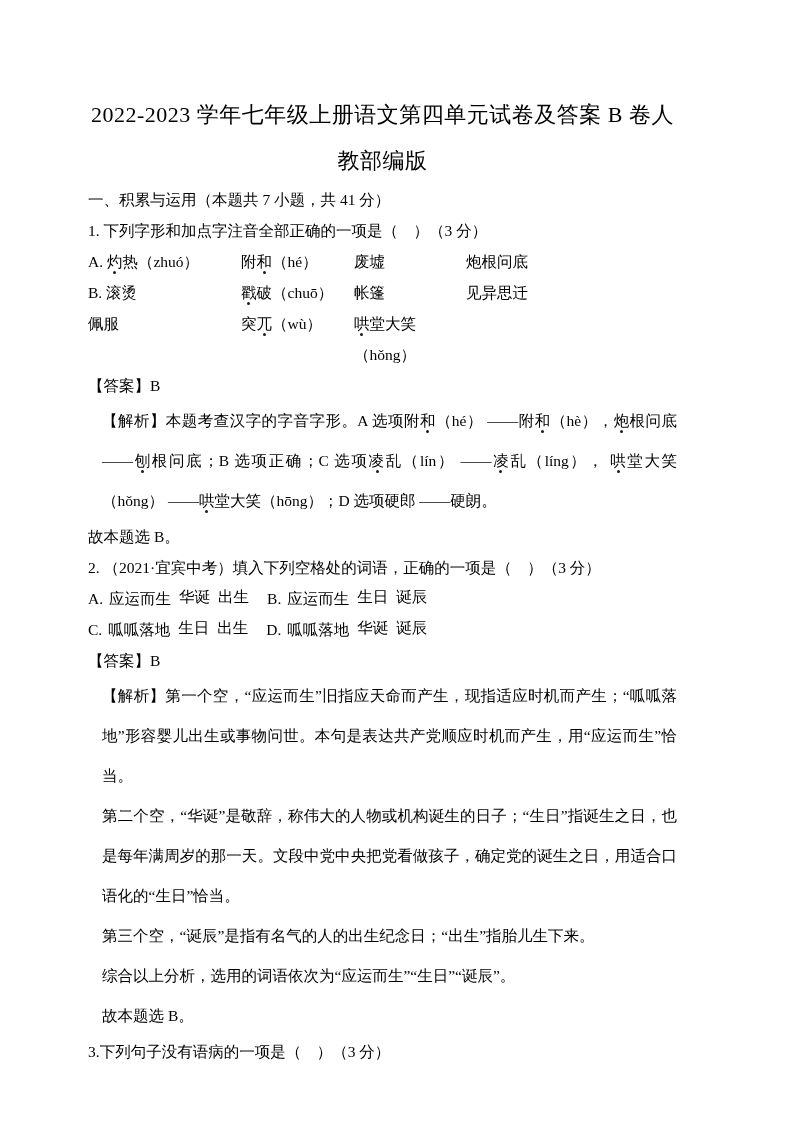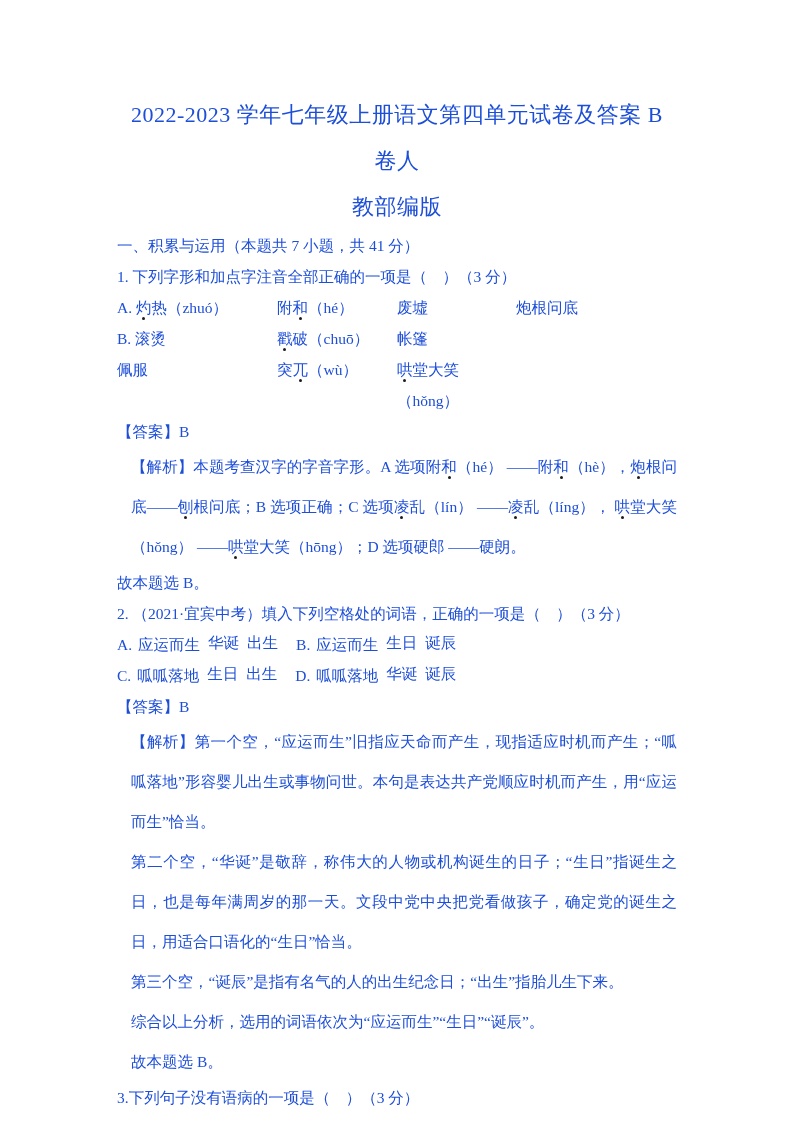--- a/index.html
+++ b/index.html
@@ -1,29 +1,29 @@
 <!DOCTYPE html>
 <html><head>
 <meta charset="utf-8">
 <style>
   html,body{margin:0;padding:0;background:#ffffff;}
   .page{
     width:793px;height:1122px;box-sizing:border-box;position:relative;
-    background:#ffffff;color:#1d4ed8;
+    background:#ffffff;color:#000000;
     font-family:"Liberation Serif","DejaVu Serif",serif;
     font-size:15.5px;
-    padding:92px 116px 0 117px;
+    padding:92px 116px 0 88px;
     overflow:hidden;
   }
   .title{margin:0;font-weight:normal;font-size:22px;line-height:46px;text-align:center;letter-spacing:0.5px;}
   .title-line{display:block;}
   .line{line-height:31px;white-space:pre-wrap;}
   .para{line-height:40px;text-align:justify;margin-left:14px;}
   .indent{text-indent:31px;}
-  .q1-row{display:grid;grid-template-columns:153px 113px 112px 1fr;line-height:31px;gap:7px;}
+  .q1-row{display:grid;grid-template-columns:153px 113px 112px 1fr;line-height:31px;}
   .q1-cell{display:block;white-space:pre-wrap;}
   .q2-row{display:flex;line-height:31px;}
   .q2-opt{display:inline-flex;}
   .q2-opt + .q2-opt{margin-left:18px;}
   .q2-label{margin-right:6px;}
   .q2-word + .q2-word{margin-left:8px;font-family:Liberation Mono, monospace;}
   
   .em{position:relative;}
   .em::after{
     content:"";position:absolute;left:50%;margin-left:-1.5px;bottom:-3.5px;
@@ -47,20 +47,21 @@
         <div class="q1-row">
           <span class="q1-cell"><span>A. </span><span class="em">灼</span><span>热（zhuó）</span></span>
           <span class="q1-cell"><span>附</span><span class="em">和</span><span>（hé）</span></span>
           <span class="q1-cell"><span>废墟</span></span>
           <span class="q1-cell"><span>炮根问底</span></span>
         </div>
         <div class="q1-row">
           <span class="q1-cell"><span>B. 滚烫</span></span>
           <span class="q1-cell"><span class="em">戳</span><span>破（chuō）</span></span>
           <span class="q1-cell"><span>帐篷</span></span>
+          <span class="q1-cell"><span>见异思迁</span></span>
         </div>
         <div class="q1-row">
           <span class="q1-cell"><span>佩服</span></span>
           <span class="q1-cell"><span>突</span><span class="em">兀</span><span>（wù）</span></span>
           <span class="q1-cell"><span class="em">哄</span><span>堂大笑（hǒng）</span></span>
         </div>
       </div>
     <div class="line">【答案】B</div>
     <div class="para" id="q1-analysis"><span>【解析】本题考查汉字的字音字形。A 选项附</span><span class="em">和</span><span>（hé） ——附</span><span class="em">和</span><span>（hè），</span><span class="em">炮</span><span>根问底——</span><span class="em">刨</span><span>根问底；B 选项正确；C 选项</span><span class="em">凌</span><span>乱（lín） ——</span><span class="em">凌</span><span>乱（líng）， </span><span class="em">哄</span><span>堂大笑（hǒng） ——</span><span class="em">哄</span><span>堂大笑（hōng）；D 选项硬郎 ——硬朗。</span></div>
     <div class="line">故本题选 B。</div>

